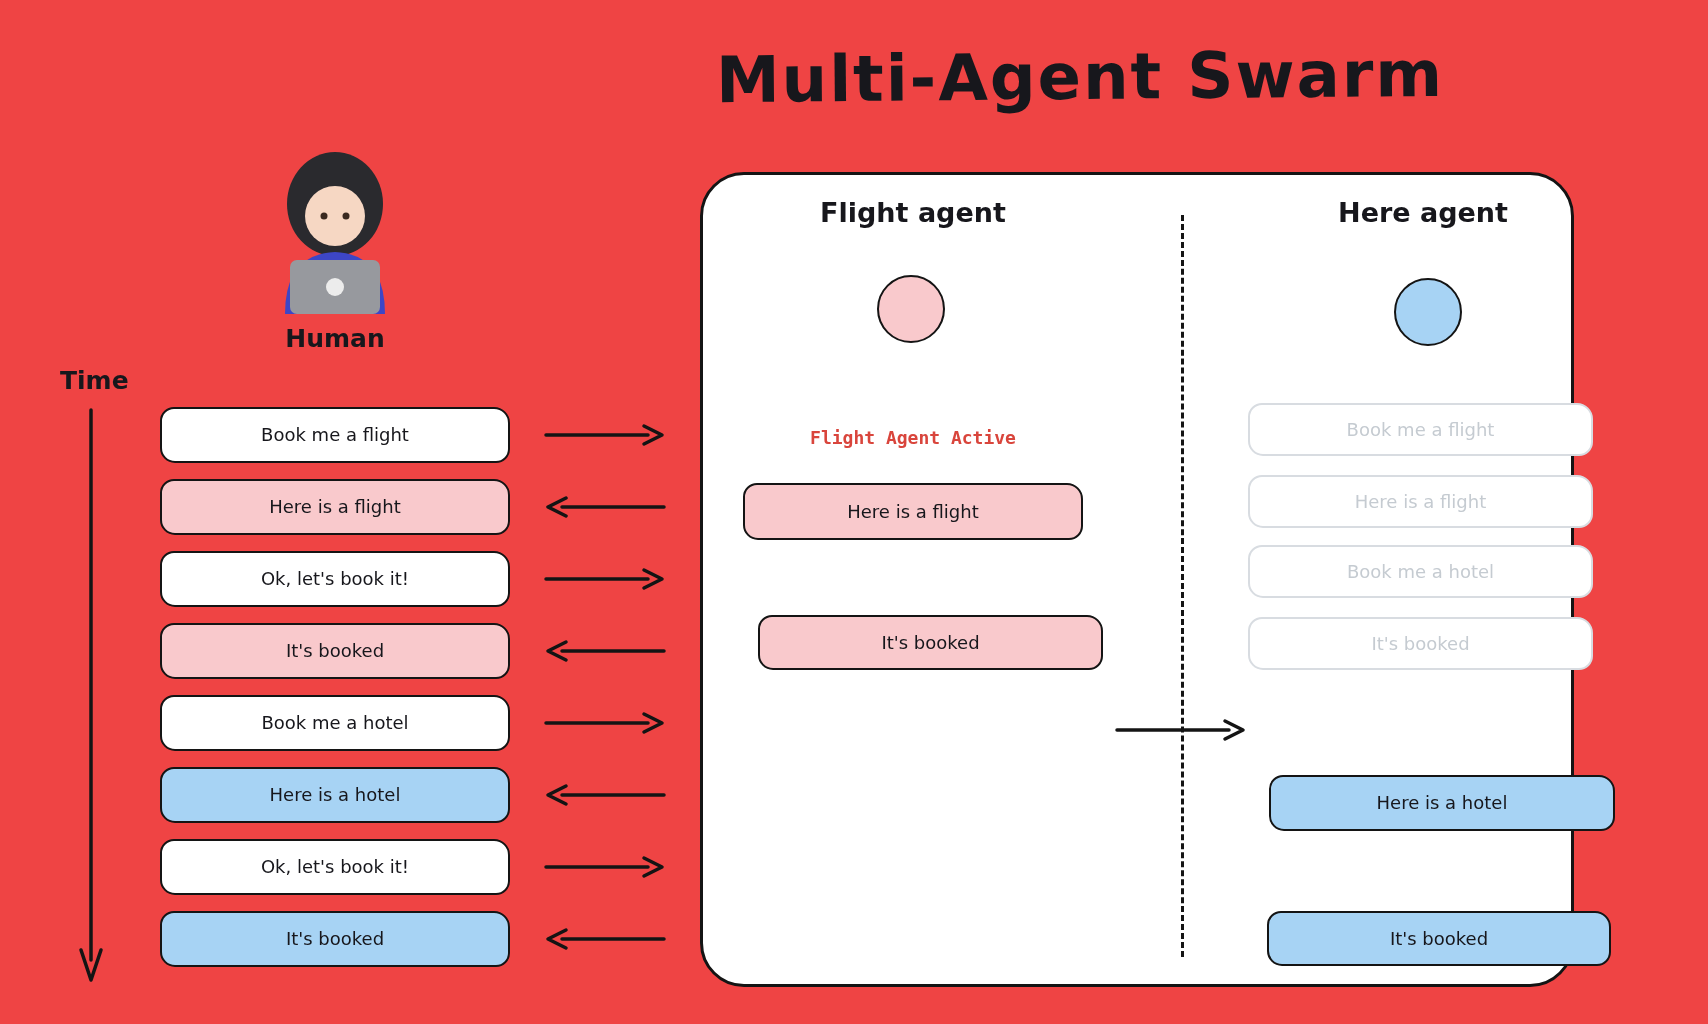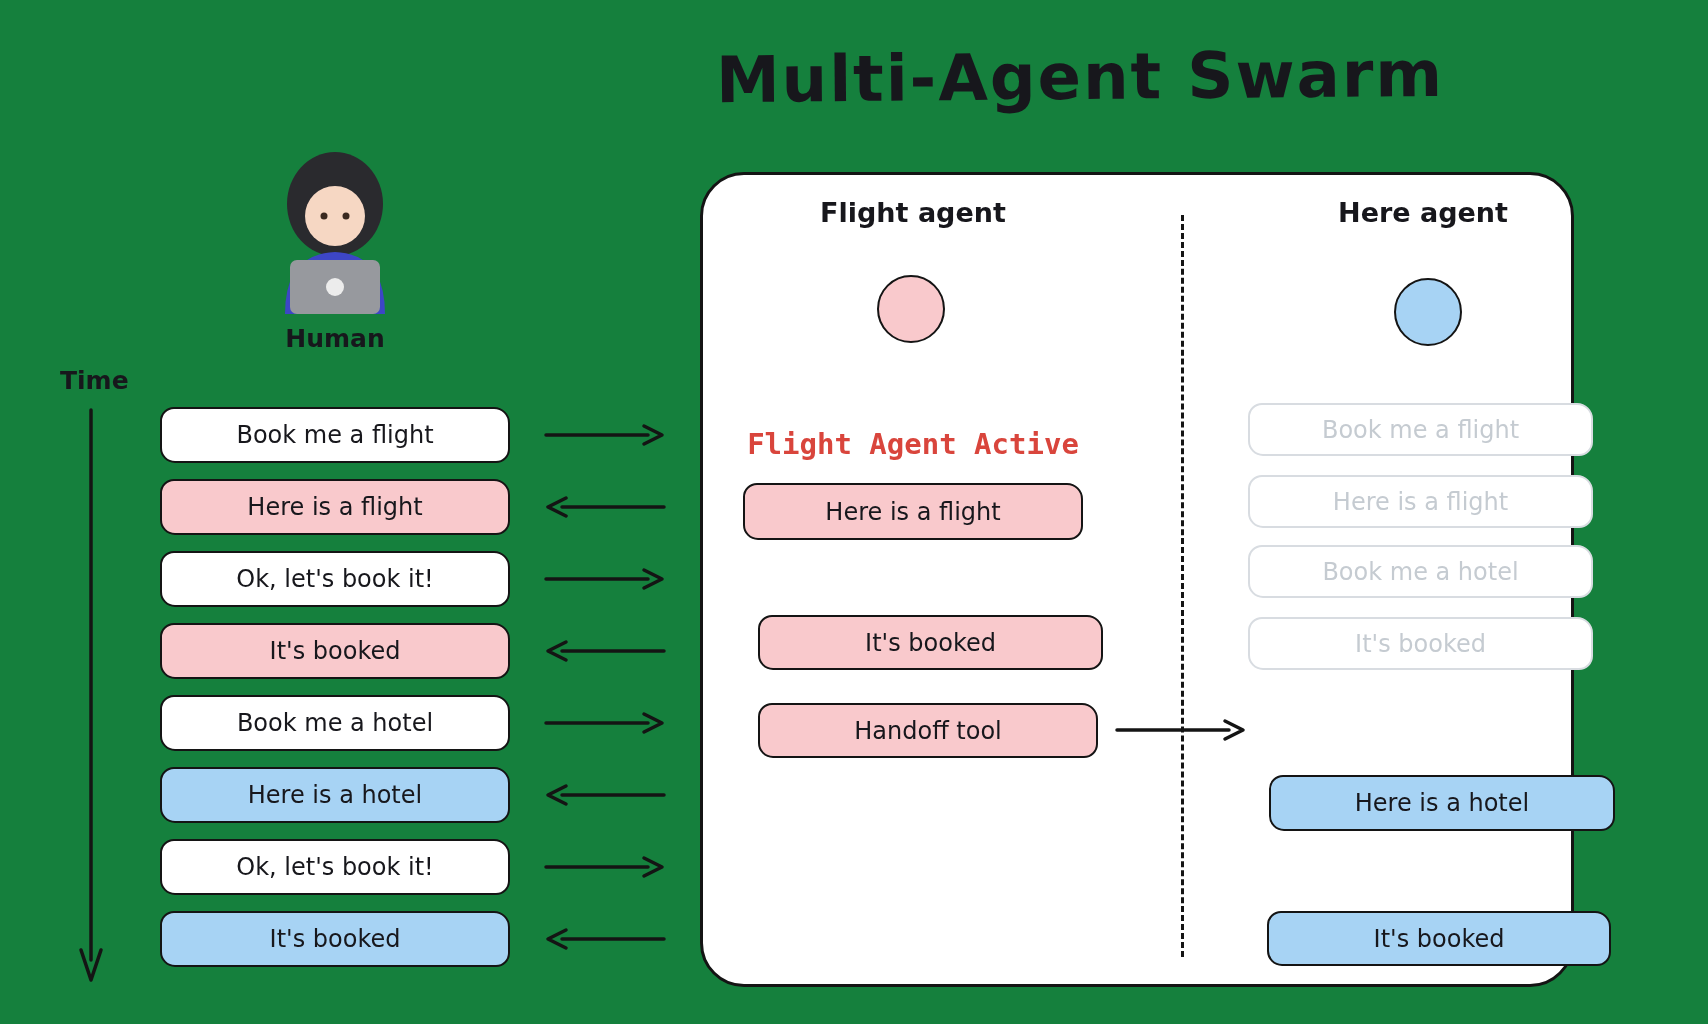--- a/index.html
+++ b/index.html
@@ -3,21 +3,21 @@
 <meta charset="utf-8">
 <style>
   * { margin: 0; padding: 0; box-sizing: border-box; }
   html, body { background: #ffffff; }
   body { font-family: "DejaVu Sans", sans-serif; color: #17171c; }
 
   .canvas {
     position: relative;
     width: 1708px;
     height: 1024px;
-    background: #15803d;
+    background: #ef4444;
     overflow: hidden;
   }
 
   .title {
     position: absolute;
     left: 610px; top: 40px; width: 940px;
     text-align: center;
     font-size: 64px;
     font-weight: 700;
     letter-spacing: 2px;
@@ -37,21 +37,21 @@
     display: flex; align-items: center;
   }
   .r1 { top: 407px; } .r2 { top: 479px; } .r3 { top: 551px; } .r4 { top: 623px; }
   .r5 { top: 695px; } .r6 { top: 767px; } .r7 { top: 839px; } .r8 { top: 911px; }
 
   .bubble {
     border: 2.5px solid #141414;
     border-radius: 14px 16px 14px 15px;
     background: #ffffff;
     display: flex; align-items: center; justify-content: center;
-    font-size: 24px;
+    font-size: 18px;
     line-height: 1;
   }
   .t-row .bubble { width: 350px; height: 100%; }
   .bubble.pink { background: var(--pink, #f9c9cc); }
   .bubble.blue { background: var(--blue, #a7d3f4); }
 
   .arrow { margin-left: 34px; flex: 0 0 auto; }
 
   
   .swarm-box {
@@ -72,21 +72,21 @@
   .agent-circle {
     position: absolute; width: 68px; height: 68px; border-radius: 50%;
     border: 2.5px solid #141414;
   }
   .flight-circle { left: 174px; top: 100px; background: var(--pink, #f9c9cc); }
   .hotel-circle  { left: 691px; top: 103px; background: var(--blue, #a7d3f4); }
 
   .status {
     position: absolute; text-align: center;
     font-family: "DejaVu Sans Mono", monospace;
-    font-size: 29px; font-weight: 700;
+    font-size: 18px; font-weight: 700;
   }
   .flight-status { left: 35px; top: 252px; width: 350px; color: var(--red_text, #d9453c); }
   .hotel-status  { left: 550px; top: 544px; width: 345px; color: var(--blue_text, #2979c8); }
 
   .agent-bubble { position: absolute; }
   .fb1 { left: 40px; top: 308px; width: 340px; height: 57px; }
   .fb2 { left: 55px; top: 440px; width: 345px; height: 55px; }
   .fb3 { left: 55px; top: 528px; width: 340px; height: 55px; }
 
   .handoff-arrow { position: absolute; left: 412px; top: 542px; }
@@ -193,21 +193,20 @@
     <div class="agent-header flight-header">Flight agent</div>
     <div class="agent-header hotel-header">Here agent</div>
 
     <div class="agent-circle flight-circle"></div>
     <div class="agent-circle hotel-circle"></div>
 
     <div class="status flight-status">Flight Agent Active</div>
 
     <div class="bubble pink agent-bubble fb1">Here is a flight</div>
     <div class="bubble pink agent-bubble fb2">It's booked</div>
-    <div class="bubble pink agent-bubble fb3">Handoff tool</div>
 
     <svg class="handoff-arrow" width="132" height="26" viewBox="0 0 132 26">
       <path d="M2 13 H114" stroke="#141414" stroke-width="3.5" fill="none" stroke-linecap="round"></path>
       <path d="M110 4 L128 13 L110 22" stroke="#141414" stroke-width="3.5" fill="none" stroke-linecap="round" stroke-linejoin="round"></path>
     </svg>
 
     <div class="bubble faded agent-bubble hf1">Book me a flight</div>
     <div class="bubble faded agent-bubble hf2">Here is a flight</div>
     <div class="bubble faded agent-bubble hf3">Book me a hotel</div>
     <div class="bubble faded agent-bubble hf4">It's booked</div>

